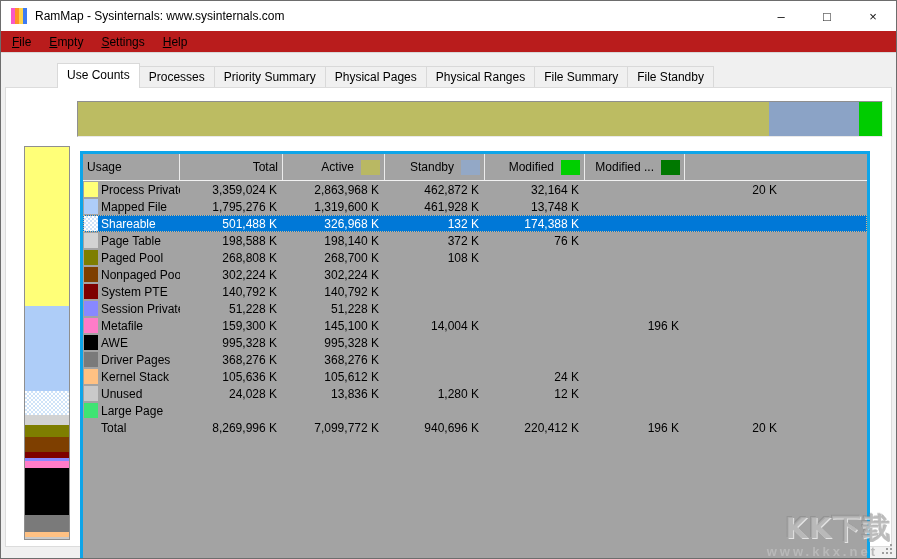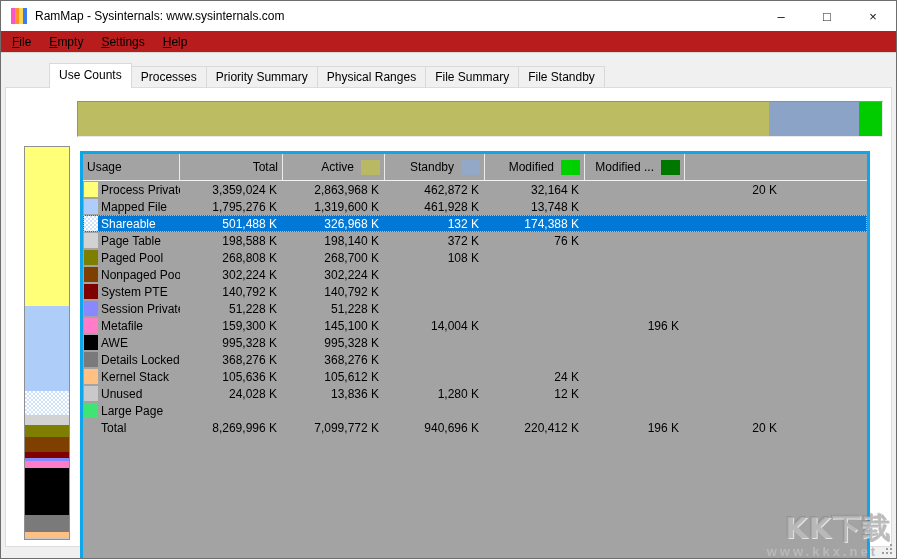--- a/index.html
+++ b/index.html
@@ -14,21 +14,21 @@
   .win-controls{position:absolute;right:0;top:0;height:30px;display:flex;}
   .win-btn{width:46px;height:30px;display:flex;align-items:center;justify-content:center;font-size:13px;color:#111;}
 
   
   .menubar{height:21px;background:#b91c1c;border-bottom:1px solid #d7d7d7;display:flex;align-items:center;padding-left:2px;}
   .menu-item{padding:2px 9px;}
   .u{text-decoration:underline;}
 
   
   .content{position:absolute;top:52px;left:0;right:0;bottom:0;background:#f0f0f0;}
-  .tabstrip{position:absolute;left:4px;top:10px;display:flex;align-items:flex-end;z-index:2;padding-left:44px;}
+  .tabstrip{position:absolute;left:12px;top:10px;display:flex;align-items:flex-end;z-index:2;padding-left:44px;}
   .tab{height:20px;line-height:20px;padding:0 9px;background:#f0f0f0;border:1px solid #d9d9d9;
     border-bottom:none;margin-left:-1px;white-space:nowrap;}
   .tab.active{background:#fff;height:24px;line-height:22px;margin-bottom:-1px;z-index:3;position:relative;margin-left:0;}
   .panel{position:absolute;left:4px;right:4px;top:34px;height:460px;background:#fff;border:1px solid #dcdcdc;box-sizing:border-box;}
 
   
   .topbar{position:absolute;left:71px;top:13px;width:806px;height:36px;border:1px solid #8f8f8f;
     border-bottom-color:#e9e9e9;border-right-color:#e9e9e9;box-sizing:border-box;display:flex;background:#fff;}
   .topbar i{height:100%;}
 
@@ -97,20 +97,21 @@
       <div class="menu-item"><span class="u">E</span>mpty</div>
       <div class="menu-item"><span class="u">S</span>ettings</div>
       <div class="menu-item"><span class="u">H</span>elp</div>
     </div>
 
   <div class="content">
     <div class="tabstrip">
         <div class="tab active">Use Counts</div>
         <div class="tab">Processes</div>
         <div class="tab">Priority Summary</div>
+        <div class="tab">Physical Pages</div>
         <div class="tab">Physical Ranges</div>
         <div class="tab">File Summary</div>
         <div class="tab">File Standby</div>
       </div>
 
     <div class="panel">
       <div class="topbar">
           <i style="background: rgb(188, 188, 98); flex: 0 0 85.9%;"></i>
           <i style="background: rgb(139, 163, 198); flex: 0 0 11.3%;"></i>
           <i style="background: rgb(0, 204, 0); flex: 0 0 2.8%;"></i>
@@ -283,21 +284,21 @@
               <div class="td">995,328 K</div>
               <div class="td"></div>
               <div class="td"></div>
               <div class="td"></div>
               <div class="td"></div>
               <div class="td"></div>
             </div>
             <div class="tr" style="grid-template-columns: 97px 103px 102px 100px 100px 100px 98px 90px;">
               <div class="td usage">
                 <span class="rsw" style="background: rgb(122, 122, 122);"></span>
-                <span>Details Locked</span>
+                <span>Driver Pages</span>
               </div>
               <div class="td">368,276 K</div>
               <div class="td">368,276 K</div>
               <div class="td"></div>
               <div class="td"></div>
               <div class="td"></div>
               <div class="td"></div>
               <div class="td"></div>
             </div>
             <div class="tr" style="grid-template-columns: 97px 103px 102px 100px 100px 100px 98px 90px;">

